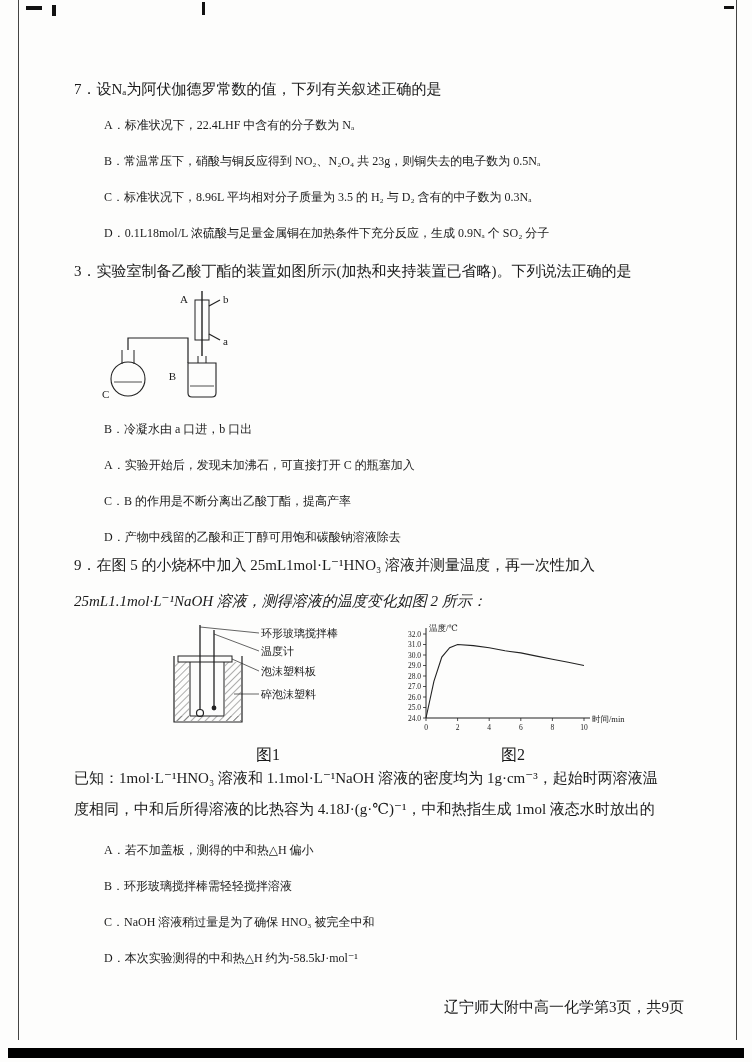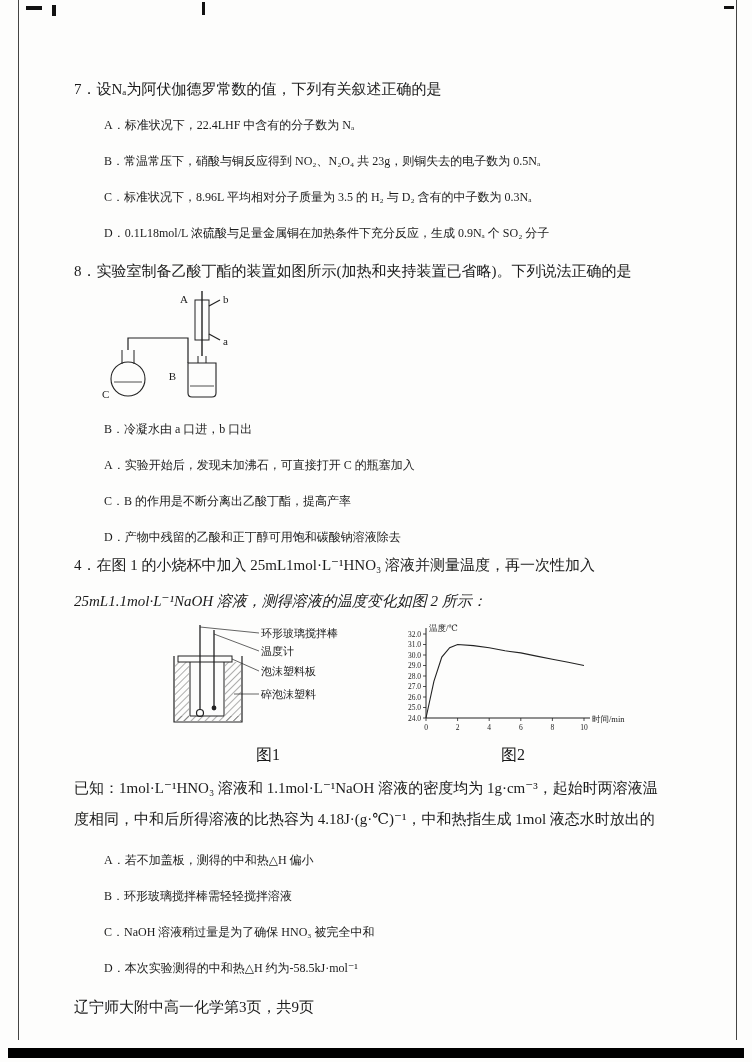--- a/index.html
+++ b/index.html
@@ -34,29 +34,29 @@
   .q8-block { margin-top:16px; }
   .q8-diagram { margin:8px 0 0 2px; height:114px; }
 
   .q9-block { margin-top:6px; }
   .q9-stem2 { margin-top:14px;font-style:italic; }
 
   .figures-row { display:flex; align-items:center; gap:14px; margin:10px 0 0 88px; }
   .figure { display:flex; flex-direction:column; align-items:center; }
   .fig-caption { font-size:16px; line-height:16px; margin-top:13px; }
 
-  .known { margin-top:10px; }
+  .known { }
   .known .kline { font-size:15px; line-height:31px; white-space:nowrap; }
 
   svg text { font-family:"Liberation Serif","DejaVu Serif",serif; fill:#1a1a1a; }
   .diag-label { font-size:11px; }
 
   .footer {
     position:absolute; left:74px; right:68px; top:998px;
-    display:flex; justify-content:flex-start;
+    display:flex; justify-content:flex-end;
     font-size:15px;
   }
 </style>
 </head>
 <body>
 
 <div class="page">
   <div class="frame-left"></div>
   <div class="frame-right"></div>
   <div class="bottom-bar"></div>
@@ -69,21 +69,21 @@
 
     <div>
       <div class="stem">7．设Nₐ为阿伏伽德罗常数的值，下列有关叙述正确的是</div>
       <div class="opt">A．标准状况下，22.4LHF 中含有的分子数为 Nₐ</div>
       <div class="opt">B．常温常压下，硝酸与铜反应得到 NO₂、N₂O₄ 共 23g，则铜失去的电子数为 0.5Nₐ</div>
       <div class="opt">C．标准状况下，8.96L 平均相对分子质量为 3.5 的 H₂ 与 D₂ 含有的中子数为 0.3Nₐ</div>
       <div class="opt">D．0.1L18mol/L 浓硫酸与足量金属铜在加热条件下充分反应，生成 0.9Nₐ 个 SO₂ 分子</div>
     </div>
 
     <div class="q8-block">
-      <div class="stem">8．实验室制备乙酸丁酯的装置如图所示(加热和夹持装置已省略)。下列说法正确的是</div>
+      <div class="stem">3．实验室制备乙酸丁酯的装置如图所示(加热和夹持装置已省略)。下列说法正确的是</div>
 
       <div class="q8-diagram">
         <svg viewBox="0 0 200 112" width="200" height="112">
 
           <line x1="126" y1="1" x2="126" y2="66" stroke="#222" stroke-width="1.4"></line>
 
           <rect x="119" y="10" width="14" height="40" fill="none" stroke="#222" stroke-width="1"></rect>
 
           <line x1="133" y1="16" x2="144" y2="10" stroke="#222" stroke-width="1.2"></line>
           <line x1="133" y1="44" x2="144" y2="50" stroke="#222" stroke-width="1.2"></line>
@@ -107,21 +107,21 @@
         </svg>
       </div>
 
       <div class="opt">B．冷凝水由 a 口进，b 口出</div>
       <div class="opt">A．实验开始后，发现未加沸石，可直接打开 C 的瓶塞加入</div>
       <div class="opt">C．B 的作用是不断分离出乙酸丁酯，提高产率</div>
       <div class="opt">D．产物中残留的乙酸和正丁醇可用饱和碳酸钠溶液除去</div>
     </div>
 
     <div class="q9-block">
-      <div class="stem">4．在图 1 的小烧杯中加入 25mL1mol·L⁻¹HNO₃ 溶液并测量温度，再一次性加入</div>
+      <div class="stem">9．在图 5 的小烧杯中加入 25mL1mol·L⁻¹HNO₃ 溶液并测量温度，再一次性加入</div>
       <div class="stem q9-stem2">25mL1.1mol·L⁻¹NaOH 溶液，测得溶液的温度变化如图 2 所示：</div>
 
       <div class="figures-row">
 
         <div class="figure">
           <svg viewBox="0 0 212 112" width="212" height="112">
             <defs>
               <pattern id="hatch" width="5" height="5" patternUnits="userSpaceOnUse" patternTransform="rotate(45)">
                 <line x1="0" y1="0" x2="0" y2="5" stroke="#333" stroke-width="0.8"></line>
               </pattern>

